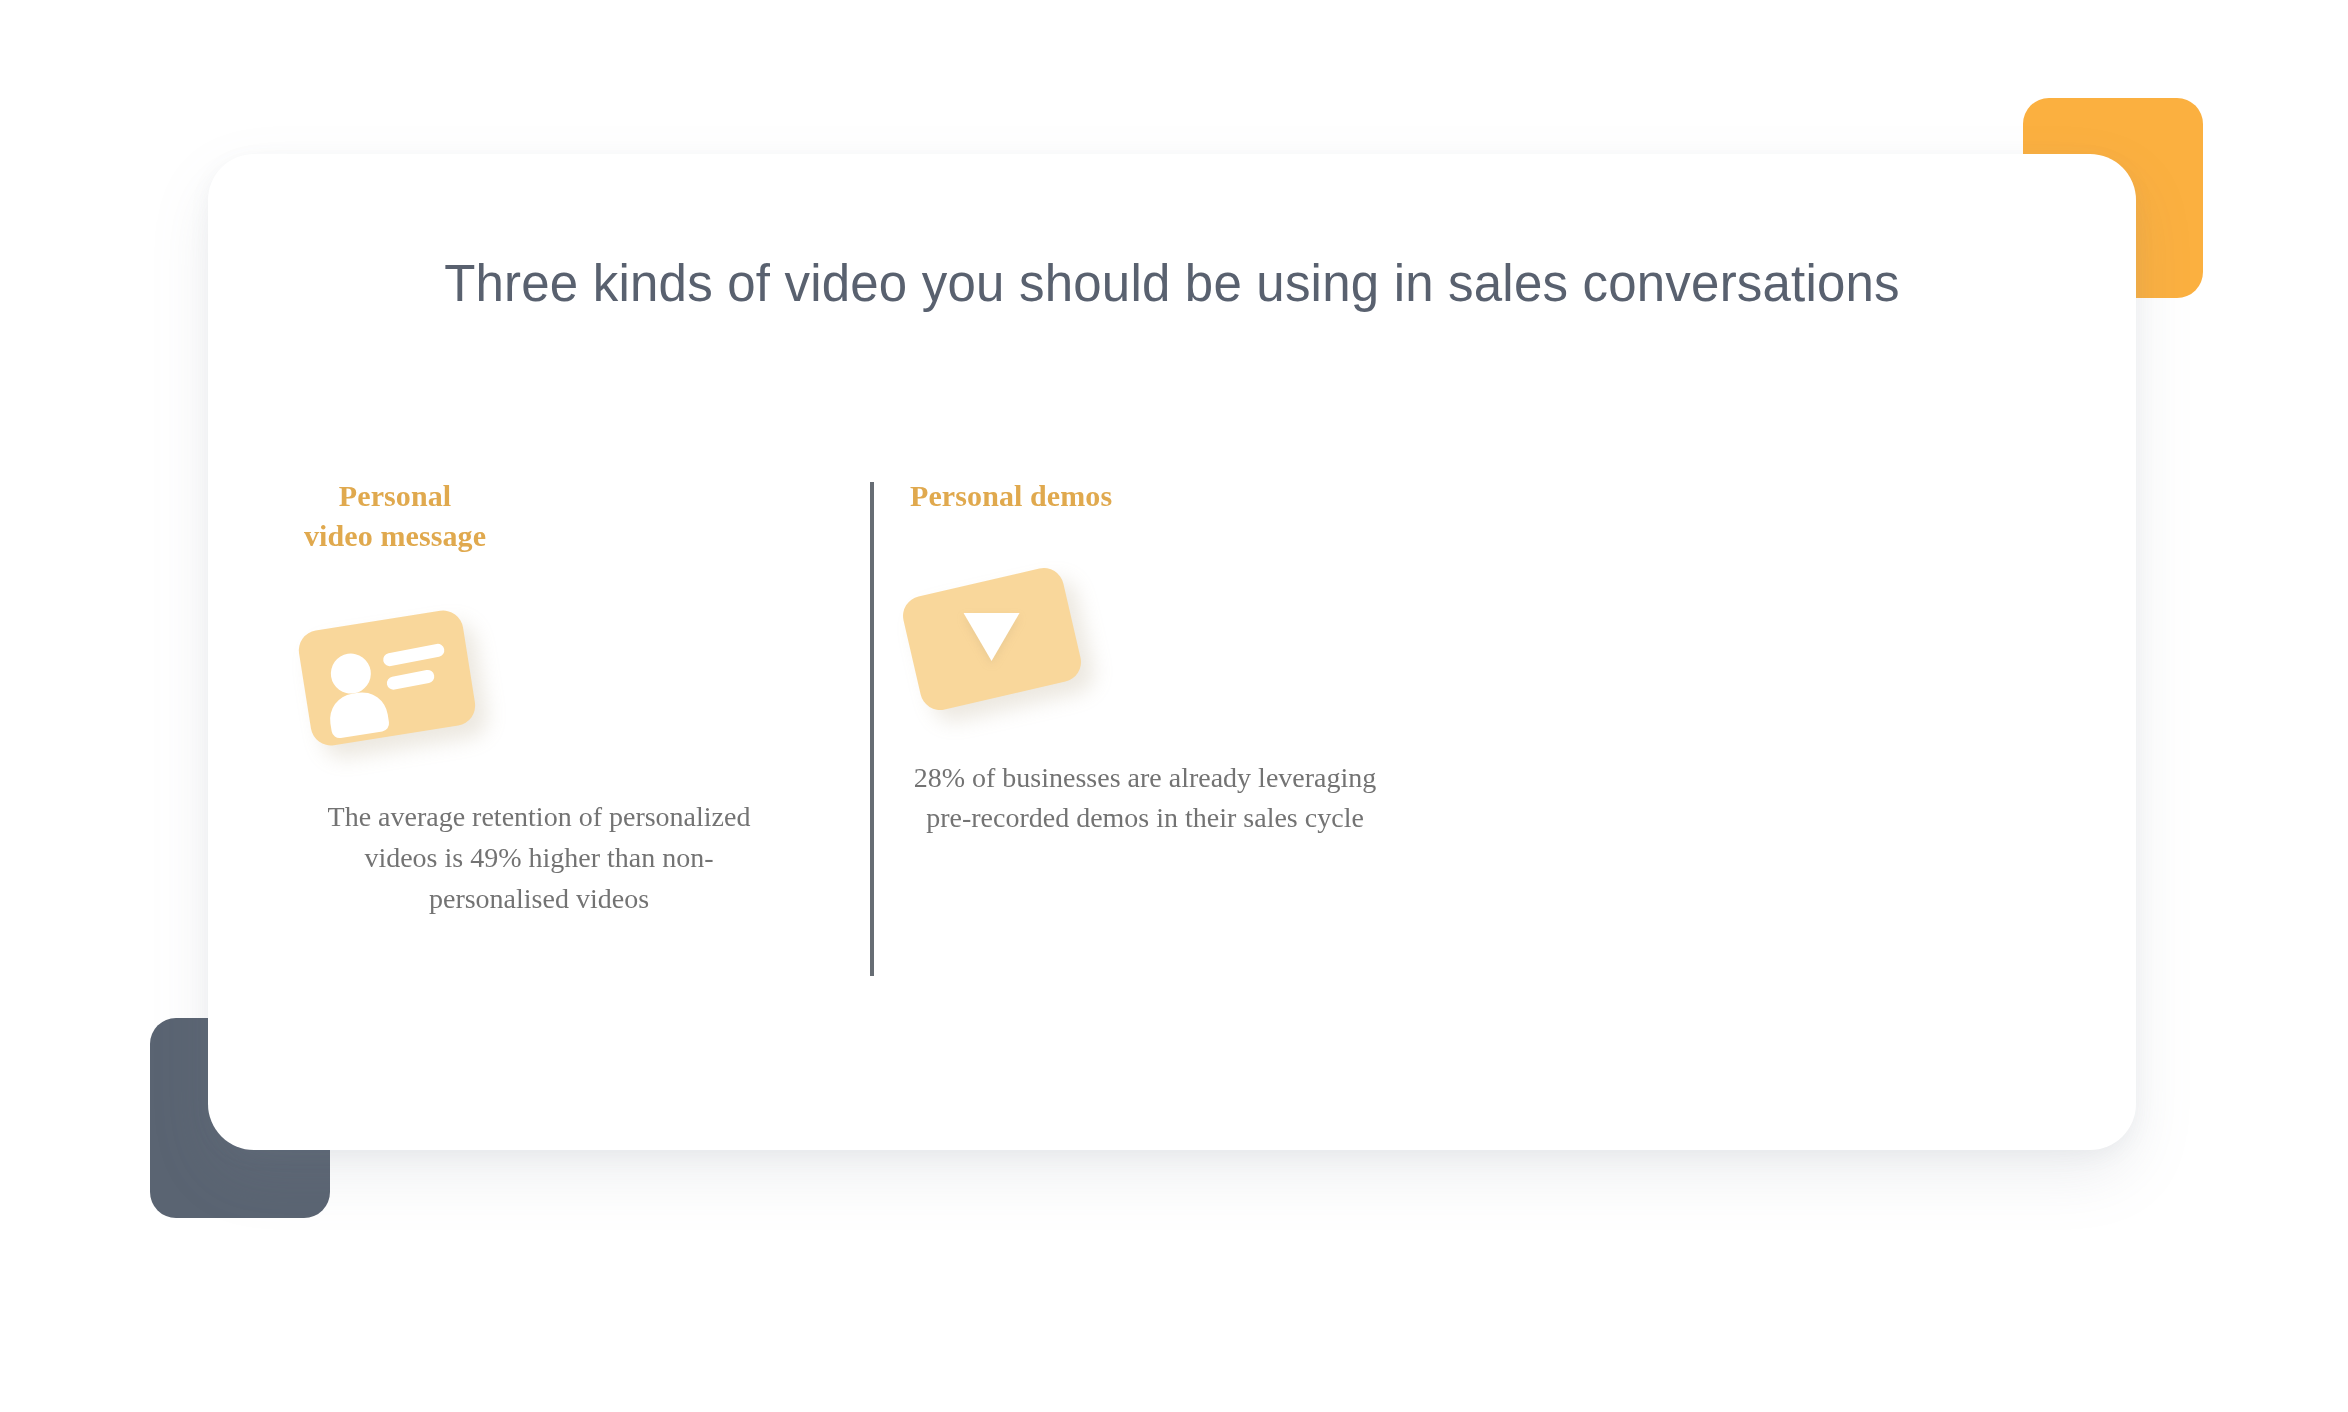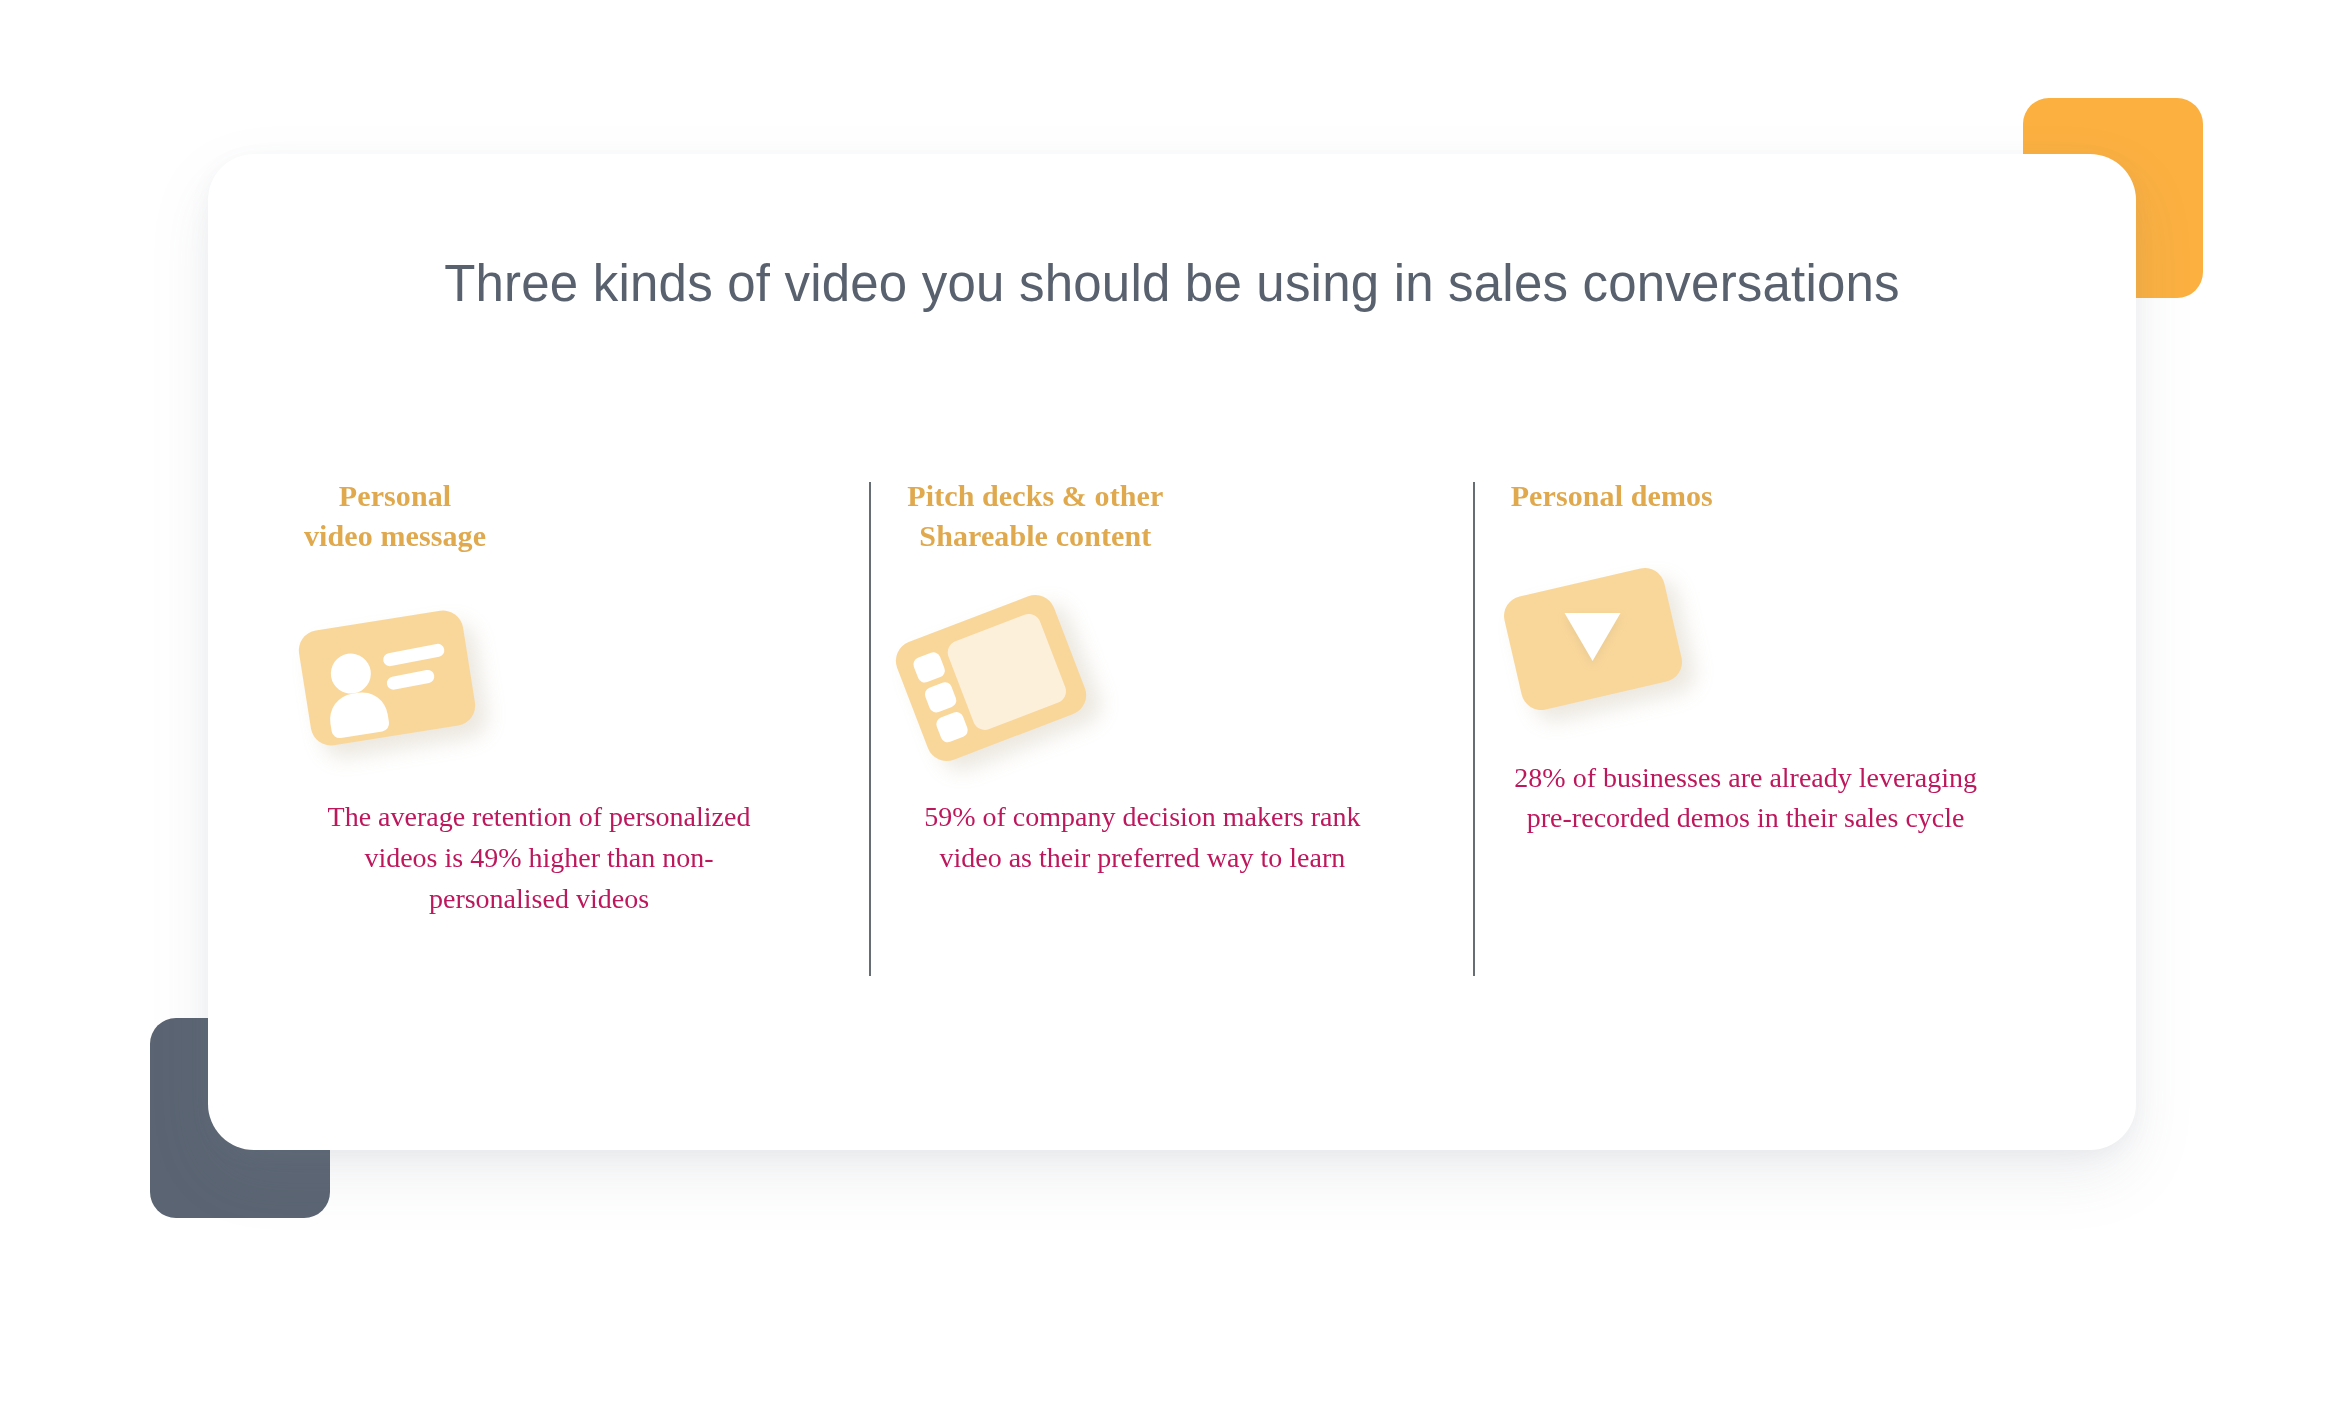--- a/index.html
+++ b/index.html
@@ -104,21 +104,21 @@
     display: flex;
     align-items: center;
     justify-content: center;
     margin-top: 18px;
     margin-bottom: 14px;
   }
 
   .col-body {
     font-size: 28px;
     font-weight: 400;
-    color: #be185d;
+    color: #737373;
     text-align: center;
     line-height: 1.46;
     max-width: 470px;
   }
 
   
   .icon-card {
     position: relative;
     background: #f9d79b;
     border-radius: 20px;
@@ -240,35 +240,20 @@
           <span class="line-long"></span>
           <span class="line-short"></span>
         </div>
       </div>
 
       <div class="col-body">The average retention of personalized videos is 49% higher than non-personalised videos</div>
     </div>
 
     <div class="col-divider"></div>
 
-    <div class="column">
-      <div class="col-heading">Pitch decks &amp; other
-Shareable content</div>
-
-      <div class="icon-wrap">
-        <div class="icon-card" id="icon-pitch-deck">
-          <span class="slide-main"></span>
-          <span class="thumb thumb-1"></span>
-          <span class="thumb thumb-2"></span>
-          <span class="thumb thumb-3"></span>
-        </div>
-      </div>
-
-      <div class="col-body">59% of company decision makers rank video as their preferred way to learn</div>
-    </div>
 
     <div class="col-divider"></div>
 
     <div class="column">
       <div class="col-heading">Personal demos</div>
 
       <div class="icon-wrap">
         <div class="icon-card" id="icon-product-demo">
           <span class="play-triangle"></span>
         </div>

